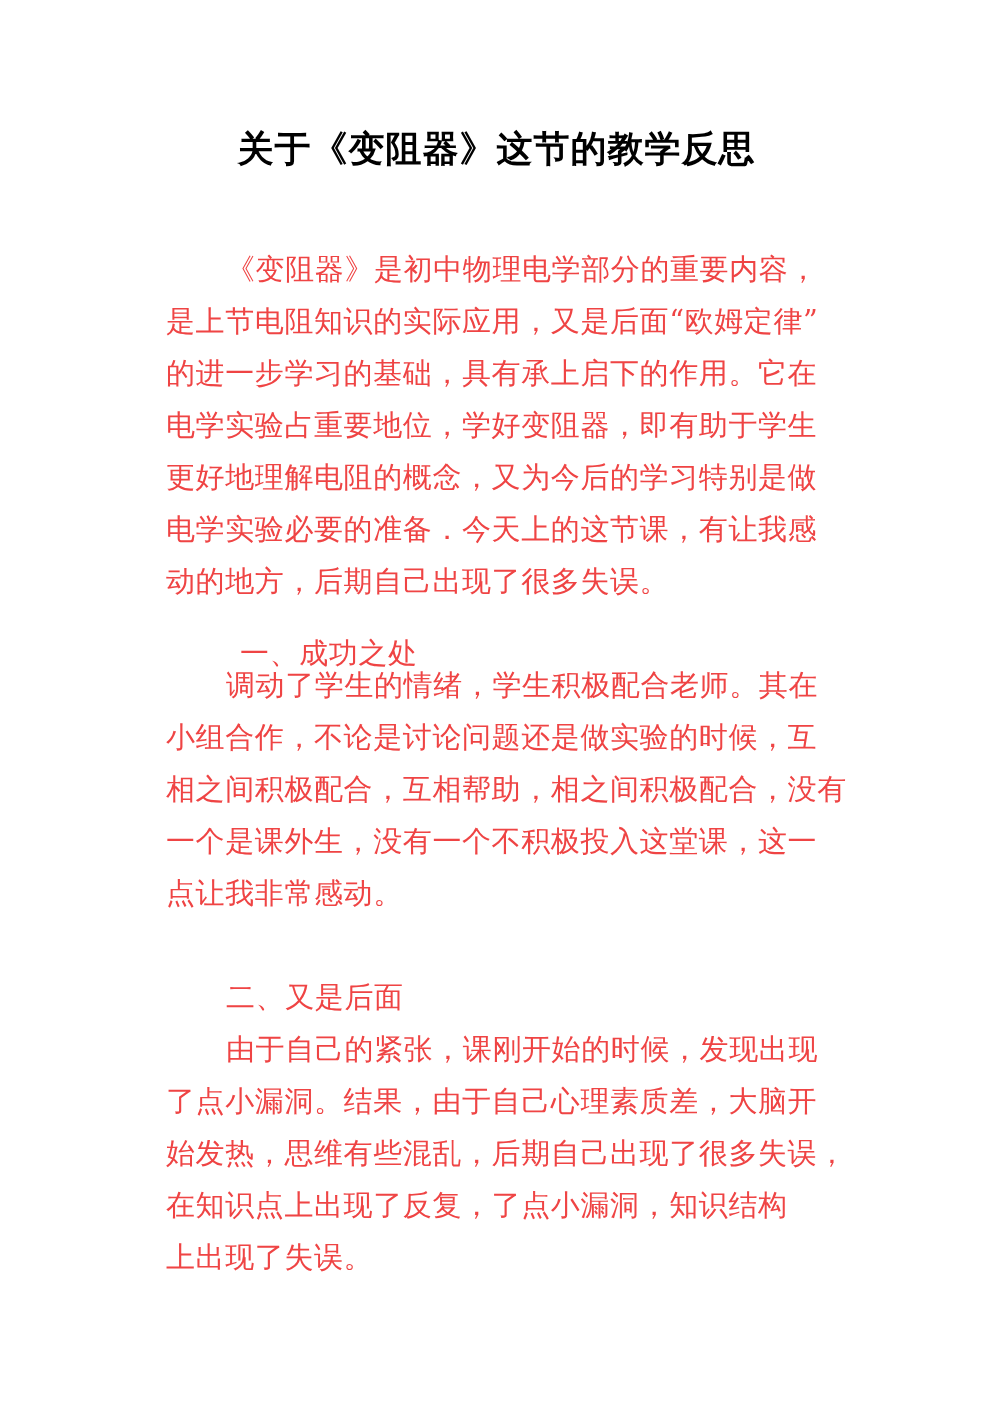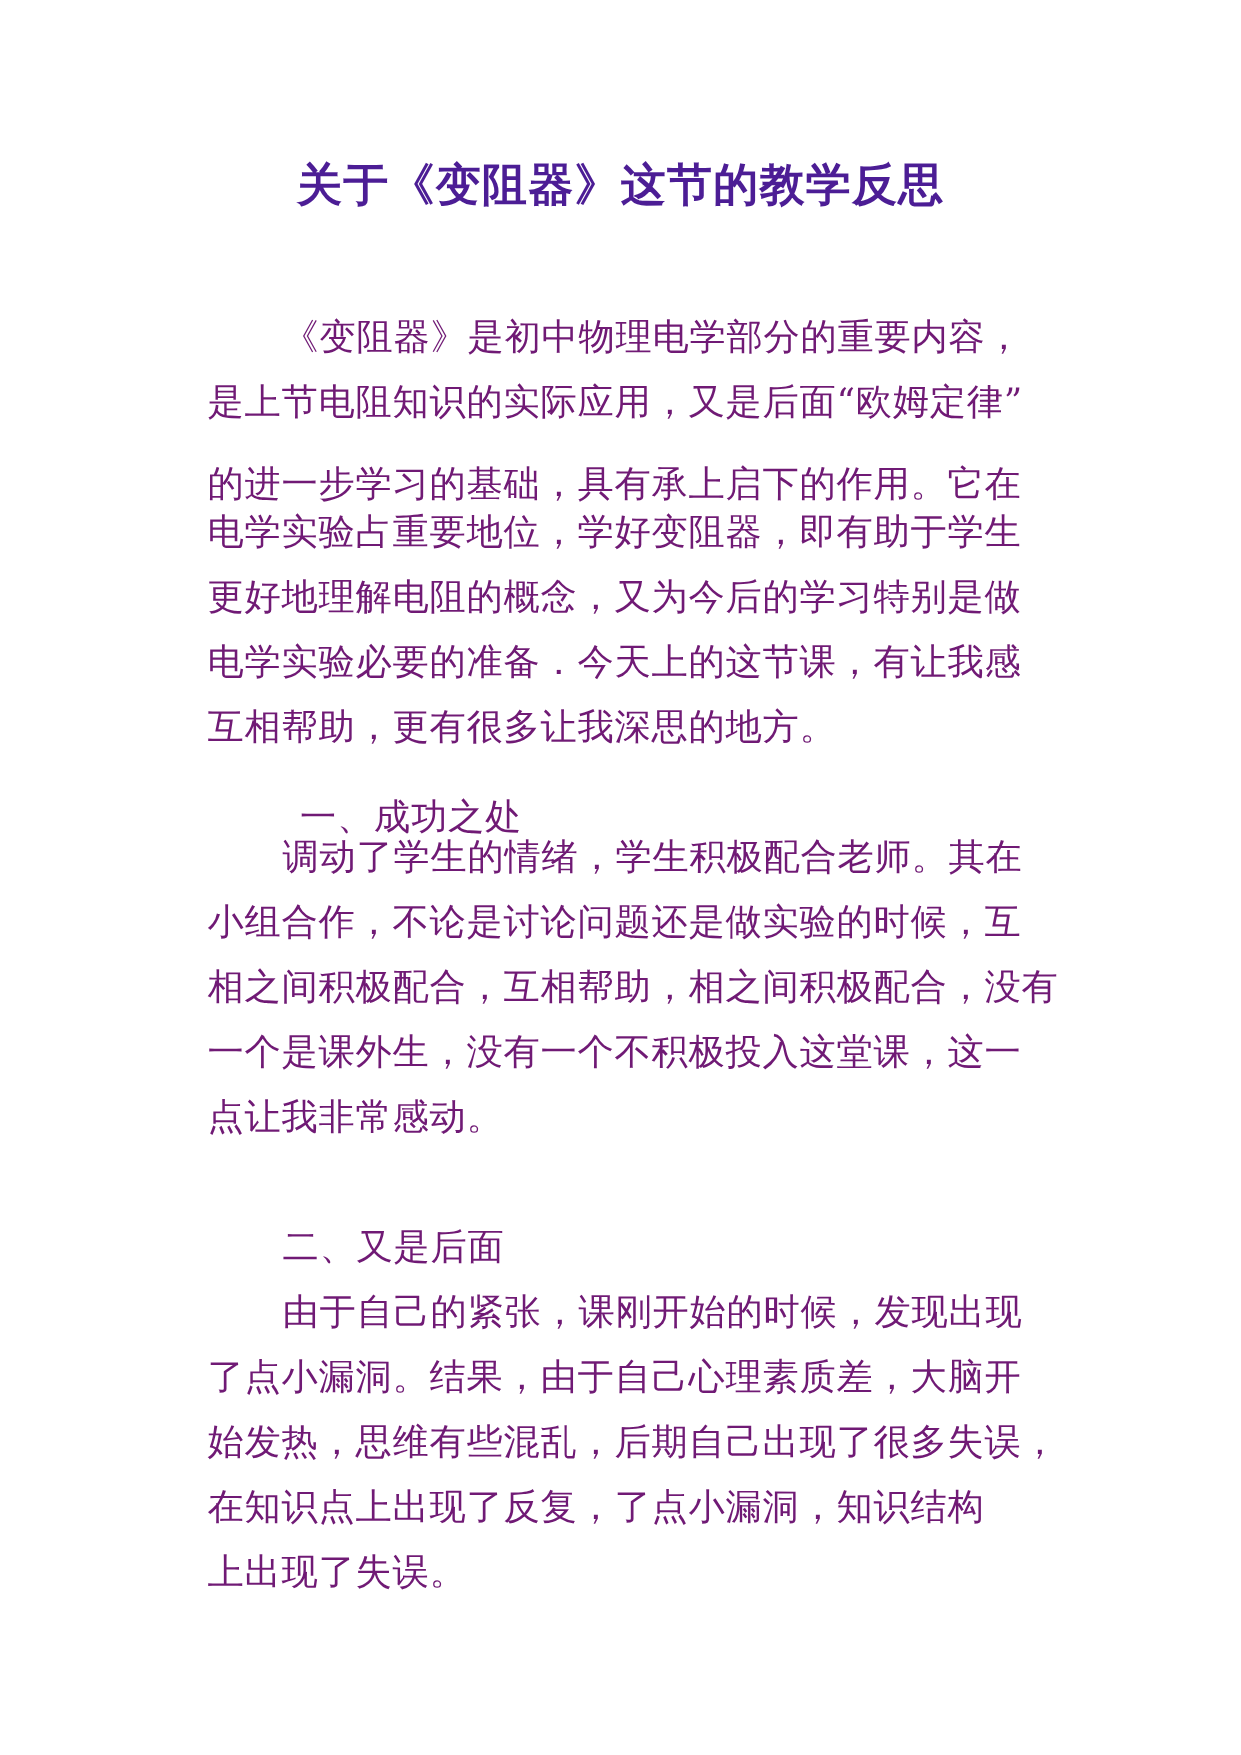--- a/index.html
+++ b/index.html
@@ -19,48 +19,48 @@
       position: absolute;
       left: 0;
       width: 993px;
       top: 121px;
       text-align: center;
       font-family: "DejaVu Sans", "Liberation Sans", sans-serif;
       font-weight: bold;
       font-size: 36px;
       line-height: 56px;
       letter-spacing: 1px;
-      color: #4c1d95;
+      color: #000000;
     }
     .line {
       position: absolute;
       left: 166px;
       font-size: 29px;
       line-height: 40px;
       white-space: nowrap;
       letter-spacing: 0.6px;
-      color: #701a75;
+      color: #ef4444;
     }
     .indent { left: 226px; }
     .indent-h1 { left: 240px; }
   </style>
 </head>
 <body>
 
 <div>
   <h1 class="title" style="margin:0;">关于《变阻器》这节的教学反思</h1>
 
   <div>
     <div class="line indent" style="top:249px;">《变阻器》是初中物理电学部分的重要内容，</div>
     <div class="line" style="top:301px;">是上节电阻知识的实际应用，又是后面“欧姆定律”</div>
-    <div class="line" style="top:367px;">的进一步学习的基础，具有承上启下的作用。它在</div>
+    <div class="line" style="top:353px;">的进一步学习的基础，具有承上启下的作用。它在</div>
     <div class="line" style="top:405px;">电学实验占重要地位，学好变阻器，即有助于学生</div>
     <div class="line" style="top:457px;">更好地理解电阻的概念，又为今后的学习特别是做</div>
     <div class="line" style="top:509px;">电学实验必要的准备．今天上的这节课，有让我感</div>
-    <div class="line" style="top:561px;">互相帮助，更有很多让我深思的地方。</div>
+    <div class="line" style="top:561px;">动的地方，后期自己出现了很多失误。</div>
   </div>
 
   <div>
     <div class="line indent-h1" style="top:613px;margin-top:20px;">一、成功之处</div>
     <div class="line indent" style="top:665px;">调动了学生的情绪，学生积极配合老师。其在</div>
     <div class="line" style="top:717px;">小组合作，不论是讨论问题还是做实验的时候，互</div>
     <div class="line" style="top:769px;">相之间积极配合，互相帮助，相之间积极配合，没有</div>
     <div class="line" style="top:821px;">一个是课外生，没有一个不积极投入这堂课，这一</div>
     <div class="line" style="top:873px;">点让我非常感动。</div>
   </div>

